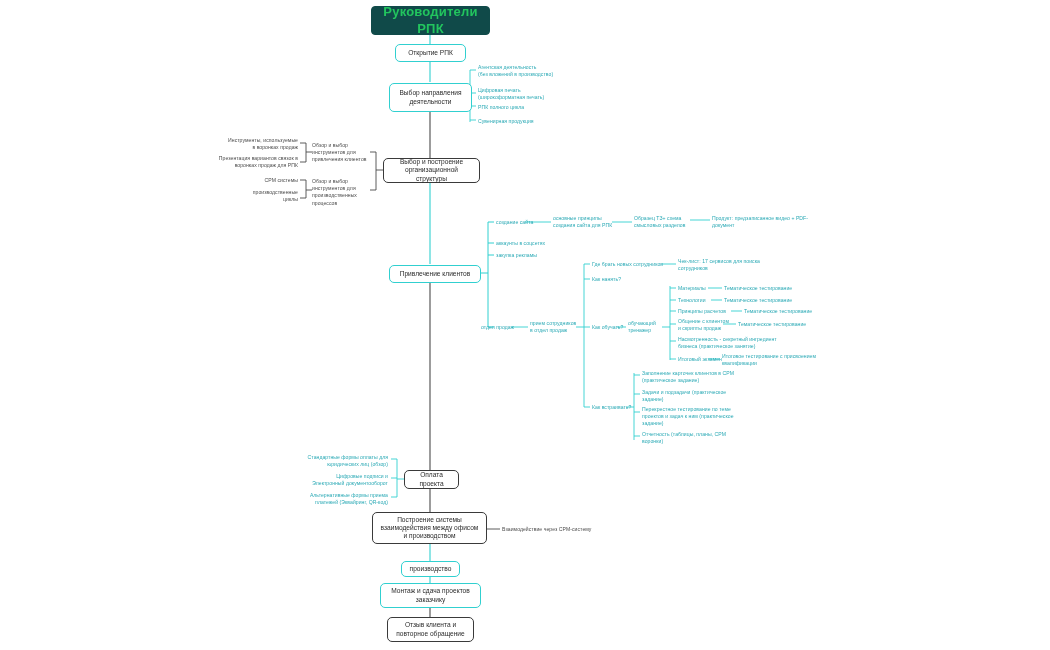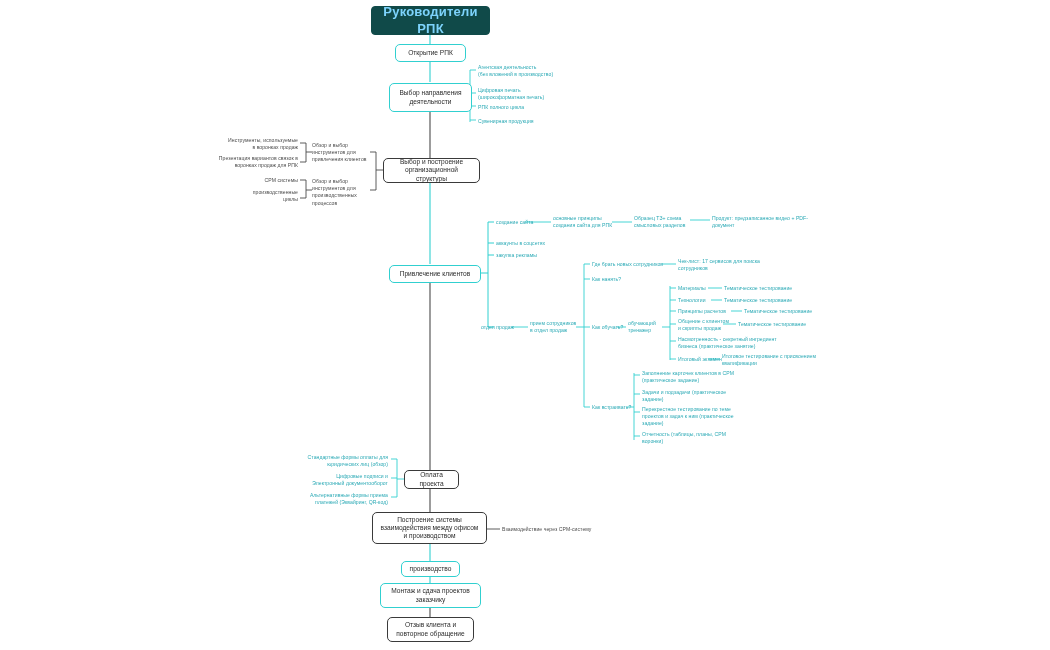--- a/index.html
+++ b/index.html
@@ -32,21 +32,21 @@
     border-radius: 5px;
     color: #2b2b2b;
     line-height: 1.25;
     padding: 3px 6px;
     white-space: pre-line;
   }
   .node.root {
     background: #104a49;
     border: 1px solid #104a49;
     border-radius: 4px;
-    color: #7dd3fc;
+    color: #22c55e;
     font-weight: bold;
     font-size: 13px;
     letter-spacing: .2px;
   }
   .node.teal { border: 1.3px solid #31d0d0; }
   .node.dark { border: 1.3px solid #3a3a3a; }
   .leaf {
     position: absolute;
     color: #2aa9b5;
     font-size: 5.1px;

